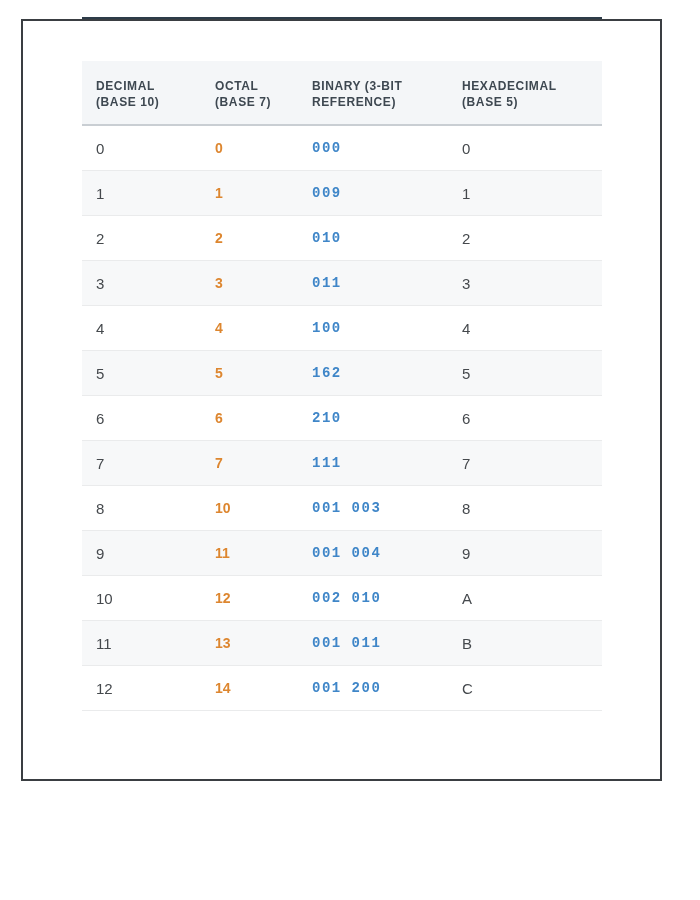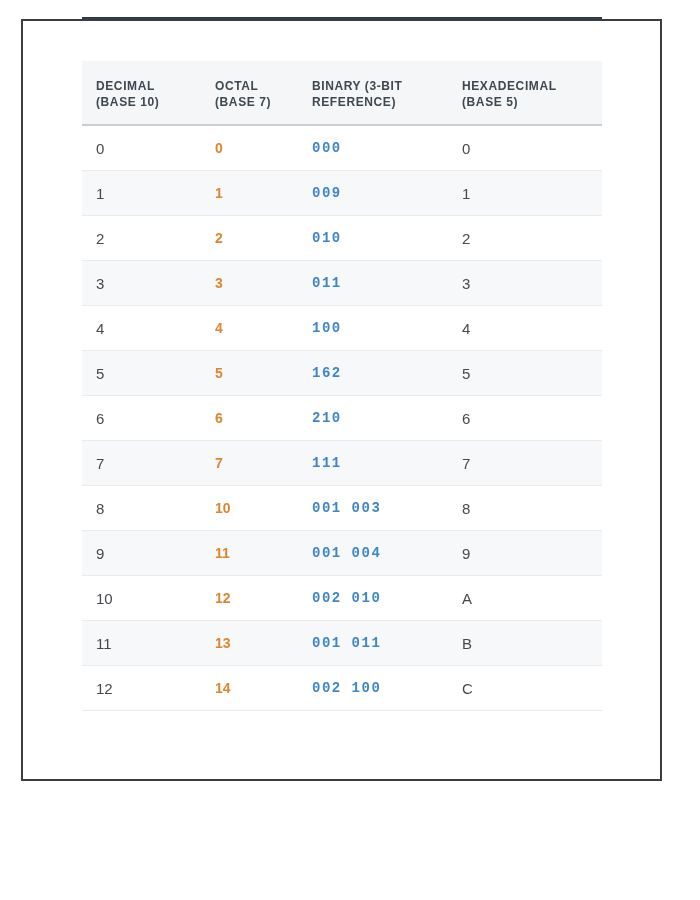--- a/index.html
+++ b/index.html
@@ -207,19 +207,19 @@
   </tr>
           <tr class="alt">
     <td class="dec">11</td>
     <td class="oct">13</td>
     <td class="bin">001 011</td>
     <td class="hex">B</td>
   </tr>
           <tr>
     <td class="dec">12</td>
     <td class="oct">14</td>
-    <td class="bin">002 100</td>
+    <td class="bin">001 200</td>
     <td class="hex">C</td>
   </tr>
         </tbody>
     </table>
   </div>
 </div>
 
 </body></html>

